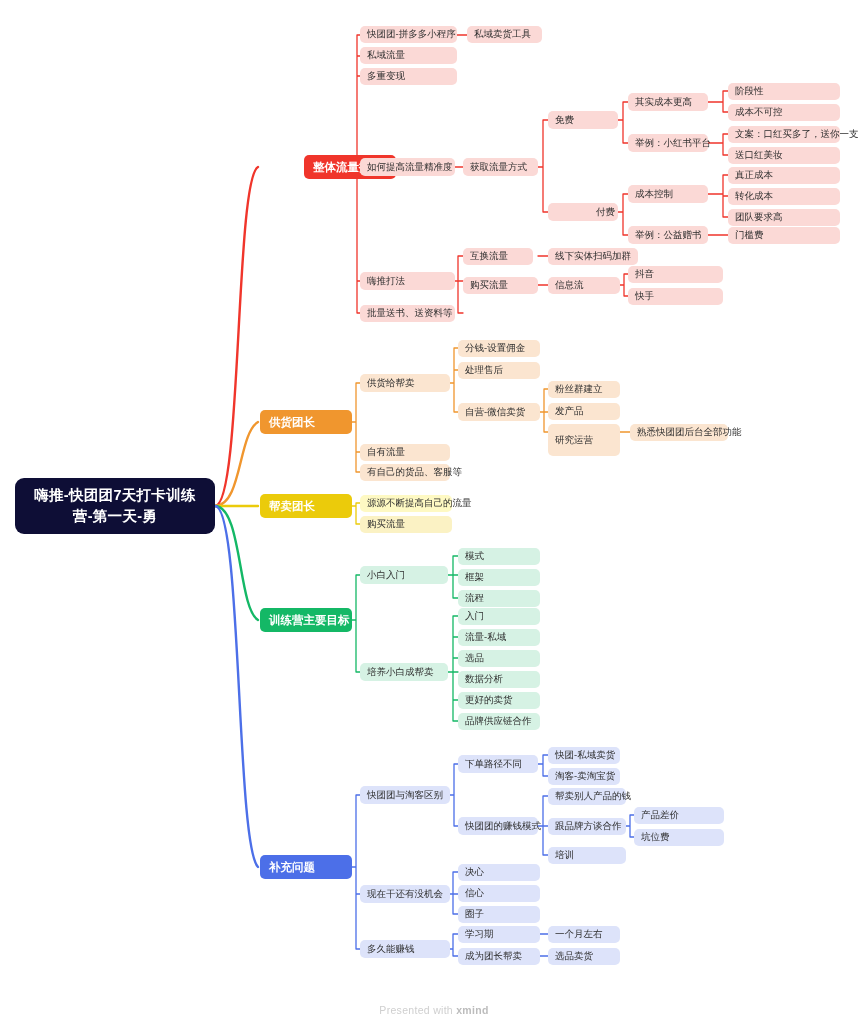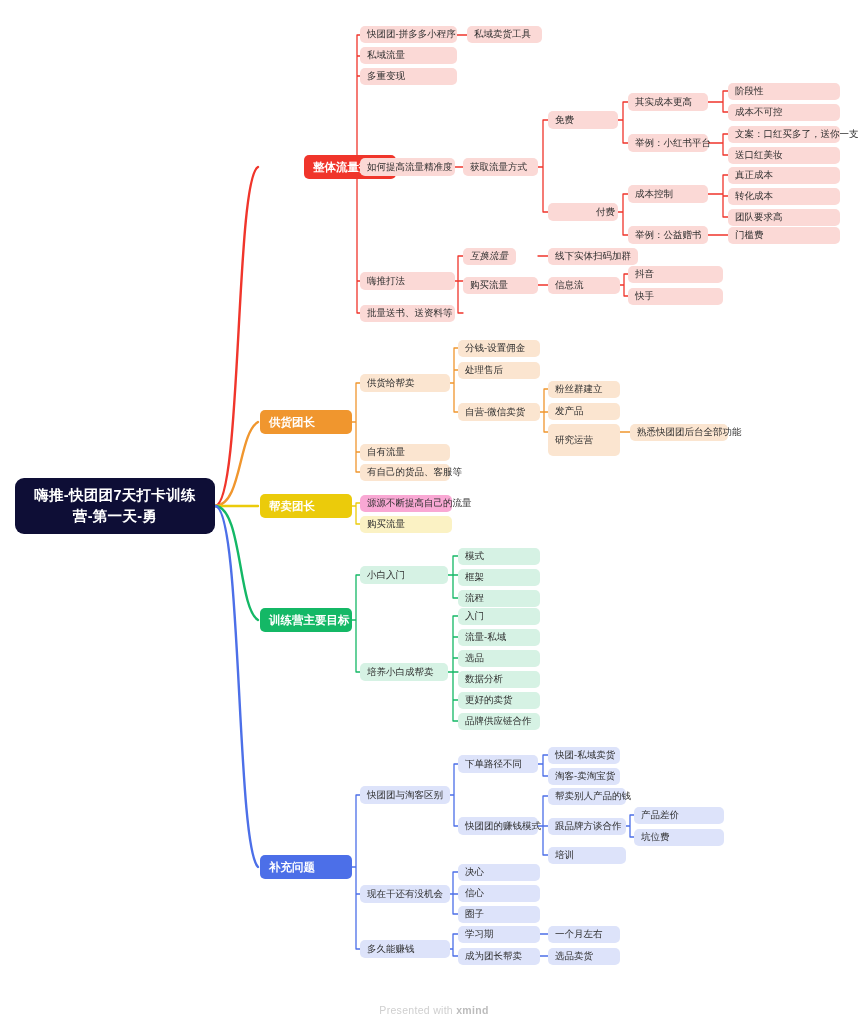--- a/index.html
+++ b/index.html
@@ -94,40 +94,40 @@
       <div class="topic" style="left: 728px; top: 167px; width: 112px; height: 17px; background: rgb(251, 217, 214);">真正成本</div>
       <div class="topic" style="left: 728px; top: 188px; width: 112px; height: 17px; background: rgb(251, 217, 214);">转化成本</div>
       <div class="topic" style="left: 728px; top: 209px; width: 112px; height: 17px; background: rgb(251, 217, 214);">团队要求高</div>
       <div class="topic" style="left: 628px; top: 226px; width: 80px; height: 18px; background: rgb(251, 217, 214);">举例：公益赠书</div>
       <div class="topic" style="left: 728px; top: 227px; width: 112px; height: 17px; background: rgb(251, 217, 214);">门槛费</div>
       <div class="topic" style="left: 360px; top: 26px; width: 97px; height: 17px; background: rgb(251, 217, 214);">快团团-拼多多小程序</div>
       <div class="topic" style="left: 467px; top: 26px; width: 75px; height: 17px; background: rgb(251, 217, 214);">私域卖货工具</div>
       <div class="topic" style="left: 360px; top: 47px; width: 97px; height: 17px; background: rgb(251, 217, 214); font-family: Liberation Mono, monospace;">私域流量</div>
       <div class="topic" style="left: 360px; top: 68px; width: 97px; height: 17px; background: rgb(251, 217, 214);">多重变现</div>
       <div class="topic" style="left: 360px; top: 272px; width: 95px; height: 18px; background: rgb(251, 217, 214);">嗨推打法</div>
-      <div class="topic" style="left: 463px; top: 248px; width: 53px; height: 17px; background: rgb(251, 217, 214); font-style: italic;">互换流量</div>
+      <div class="topic" style="left: 463px; top: 248px; width: 70px; height: 17px; background: rgb(251, 217, 214);">互换流量</div>
       <div class="topic" style="left: 548px; top: 248px; width: 90px; height: 17px; background: rgb(251, 217, 214);">线下实体扫码加群</div>
       <div class="topic" style="left: 463px; top: 277px; width: 75px; height: 17px; background: rgb(251, 217, 214);">购买流量</div>
       <div class="topic" style="left: 548px; top: 277px; width: 72px; height: 17px; background: rgb(251, 217, 214);">信息流</div>
       <div class="topic" style="left: 628px; top: 266px; width: 95px; height: 17px; background: rgb(251, 217, 214);">抖音</div>
       <div class="topic" style="left: 628px; top: 288px; width: 95px; height: 17px; background: rgb(251, 217, 214);">快手</div>
       <div class="topic" style="left: 360px; top: 305px; width: 95px; height: 17px; background: rgb(251, 217, 214);">批量送书、送资料等</div>
       <div class="branch-node" style="left: 260px; top: 410px; width: 92px; height: 24px; background: rgb(240, 150, 46);">供货团长</div>
       <div class="topic" style="left: 360px; top: 374px; width: 90px; height: 18px; background: rgb(251, 229, 208);">供货给帮卖</div>
       <div class="topic" style="left: 458px; top: 340px; width: 82px; height: 17px; background: rgb(251, 229, 208);">分钱-设置佣金</div>
       <div class="topic" style="left: 458px; top: 362px; width: 82px; height: 17px; background: rgb(251, 229, 208);">处理售后</div>
       <div class="topic" style="left: 458px; top: 403px; width: 82px; height: 18px; background: rgb(251, 229, 208);">自营-微信卖货</div>
       <div class="topic" style="left: 548px; top: 381px; width: 72px; height: 17px; background: rgb(251, 229, 208);">粉丝群建立</div>
       <div class="topic" style="left: 548px; top: 403px; width: 72px; height: 17px; background: rgb(251, 229, 208);">发产品</div>
       <div class="topic" style="left: 548px; top: 424px; width: 72px; height: 32px; background: rgb(251, 229, 208);">研究运营</div>
       <div class="topic" style="left: 630px; top: 424px; width: 98px; height: 17px; background: rgb(251, 229, 208);">熟悉快团团后台全部功能</div>
       <div class="topic" style="left: 360px; top: 444px; width: 90px; height: 17px; background: rgb(251, 229, 208);">自有流量</div>
       <div class="topic" style="left: 360px; top: 464px; width: 90px; height: 17px; background: rgb(251, 229, 208);">有自己的货品、客服等</div>
       <div class="branch-node" style="left: 260px; top: 494px; width: 92px; height: 24px; background: rgb(235, 203, 11);">帮卖团长</div>
-      <div class="topic" style="left: 360px; top: 495px; width: 92px; height: 17px; background: #f9a8d4;">源源不断提高自己的流量</div>
+      <div class="topic" style="left: 360px; top: 495px; width: 92px; height: 17px; background: #fef9c3;">源源不断提高自己的流量</div>
       <div class="topic" style="left: 360px; top: 516px; width: 92px; height: 17px; background: rgb(251, 242, 196);">购买流量</div>
       <div class="branch-node" style="left: 260px; top: 608px; width: 92px; height: 24px; background: rgb(20, 184, 102);">训练营主要目标</div>
       <div class="topic" style="left: 360px; top: 566px; width: 88px; height: 18px; background: rgb(214, 242, 228);">小白入门</div>
       <div class="topic" style="left: 458px; top: 548px; width: 82px; height: 17px; background: rgb(214, 242, 228);">模式</div>
       <div class="topic" style="left: 458px; top: 569px; width: 82px; height: 17px; background: rgb(214, 242, 228);">框架</div>
       <div class="topic" style="left: 458px; top: 590px; width: 82px; height: 17px; background: rgb(214, 242, 228);">流程</div>
       <div class="topic" style="left: 360px; top: 663px; width: 88px; height: 18px; background: rgb(214, 242, 228);">培养小白成帮卖</div>
       <div class="topic" style="left: 458px; top: 608px; width: 82px; height: 17px; background: rgb(214, 242, 228);">入门</div>
       <div class="topic" style="left: 458px; top: 629px; width: 82px; height: 17px; background: rgb(214, 242, 228);">流量-私域</div>
       <div class="topic" style="left: 458px; top: 650px; width: 82px; height: 17px; background: rgb(214, 242, 228);">选品</div>

